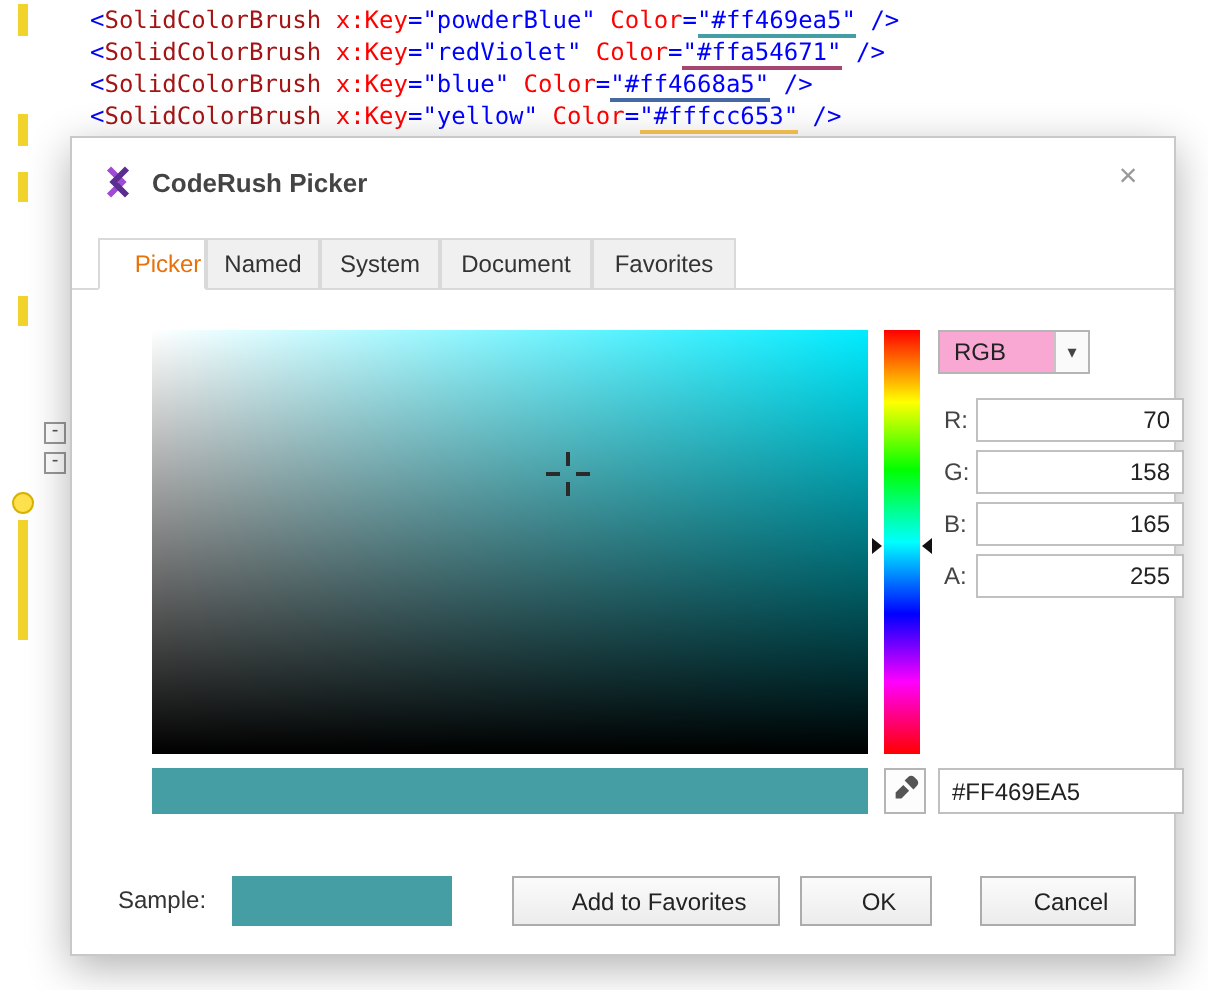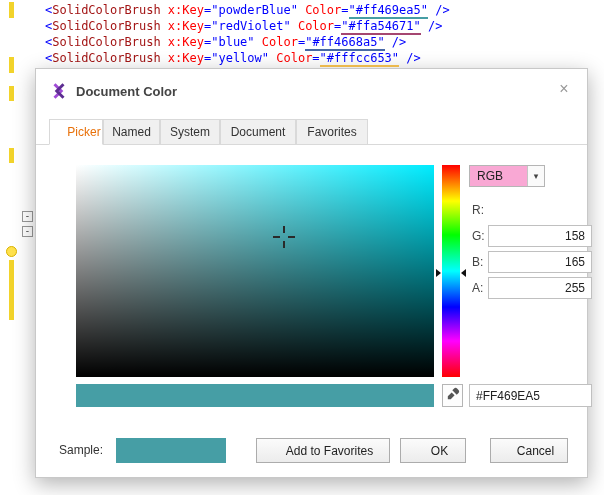--- a/index.html
+++ b/index.html
@@ -134,21 +134,21 @@
   <div class="code"><div class="code-line"><span class="tk-delim">&lt;</span><span class="tk-tag">SolidColorBrush</span><span class="tk-plain"> </span><span class="tk-attr">x:Key</span><span class="tk-delim">=</span><span class="tk-val">"powderBlue"</span><span class="tk-plain"> </span><span class="tk-attr">Color</span><span class="tk-delim">=</span><span class="tk-val" style="border-bottom: 2px solid rgb(70, 158, 165);">"#ff469ea5"</span><span class="tk-delim"> /&gt;</span></div><div class="code-line"><span class="tk-delim">&lt;</span><span class="tk-tag">SolidColorBrush</span><span class="tk-plain"> </span><span class="tk-attr">x:Key</span><span class="tk-delim">=</span><span class="tk-val">"redViolet"</span><span class="tk-plain"> </span><span class="tk-attr">Color</span><span class="tk-delim">=</span><span class="tk-val" style="border-bottom: 2px solid rgb(165, 70, 113);">"#ffa54671"</span><span class="tk-delim"> /&gt;</span></div><div class="code-line"><span class="tk-delim">&lt;</span><span class="tk-tag">SolidColorBrush</span><span class="tk-plain"> </span><span class="tk-attr">x:Key</span><span class="tk-delim">=</span><span class="tk-val">"blue"</span><span class="tk-plain"> </span><span class="tk-attr">Color</span><span class="tk-delim">=</span><span class="tk-val" style="border-bottom: 2px solid rgb(70, 104, 165);">"#ff4668a5"</span><span class="tk-delim"> /&gt;</span></div><div class="code-line"><span class="tk-delim">&lt;</span><span class="tk-tag">SolidColorBrush</span><span class="tk-plain"> </span><span class="tk-attr">x:Key</span><span class="tk-delim">=</span><span class="tk-val">"yellow"</span><span class="tk-plain"> </span><span class="tk-attr">Color</span><span class="tk-delim">=</span><span class="tk-val" style="border-bottom: 2px solid rgb(252, 198, 83);">"#fffcc653"</span><span class="tk-delim"> /&gt;</span></div></div>
 
   <div class="dialog">
 
     <span class="logo">
       <svg viewBox="0 0 16 16" width="18" height="18">
         <path d="M4 2 L10 8 L4 14" stroke="#a04bd6" stroke-width="2.6" fill="none"></path>
         <path d="M12 2 L6 8 L12 14" stroke="#5c2d91" stroke-width="2.6" fill="none"></path>
       </svg>
     </span>
-    <span class="dlg-title">Document Color</span>
+    <span class="dlg-title">CodeRush Picker</span>
     <span class="close">×</span>
 
     <div class="tabline"></div>
     <div class="tab active" style="left: 13px; width: 54px; color: rgb(232, 113, 10);">Picker</div>
     <div class="tab" style="left:124px;width:60px">System</div>
     <div class="tab" style="left:67px;width:57px">Named</div>
     <div class="tab" style="left:184px;width:76px">Document</div>
     <div class="tab" style="left:260px;width:72px">Favorites</div>
 
     <div class="sv-area" style="background: linear-gradient(rgba(0, 0, 0, 0), rgb(0, 0, 0)), linear-gradient(to right, rgb(255, 255, 255), rgba(255, 255, 255, 0)), rgb(0, 236, 255);">
@@ -164,20 +164,21 @@
       <div class="hue-marker left" style="top: calc(51% - 4px);"></div>
       <div class="hue-marker right" style="top: calc(51% - 4px);"></div>
     </div>
 
     <div class="combo">
       <span class="combo-text">RGB</span>
       <span class="combo-btn">▾</span>
     </div>
 
     <span class="ch-label" style="top:134px">R:</span>
+    <input class="ch-input" style="top: 130px;" value="70">
     <span class="ch-label" style="top:160px">G:</span>
     <input class="ch-input" style="top: 156px;" value="158">
     <span class="ch-label" style="top:186px">B:</span>
     <input class="ch-input" style="top: 182px; padding-left: 41px;" value="165">
     <span class="ch-label" style="top:212px">A:</span>
     <input class="ch-input" style="top: 208px;" value="255">
 
     <div class="preview-bar" style="background: rgb(70, 158, 165);"></div>
     <button class="eyedropper">
       <span>

